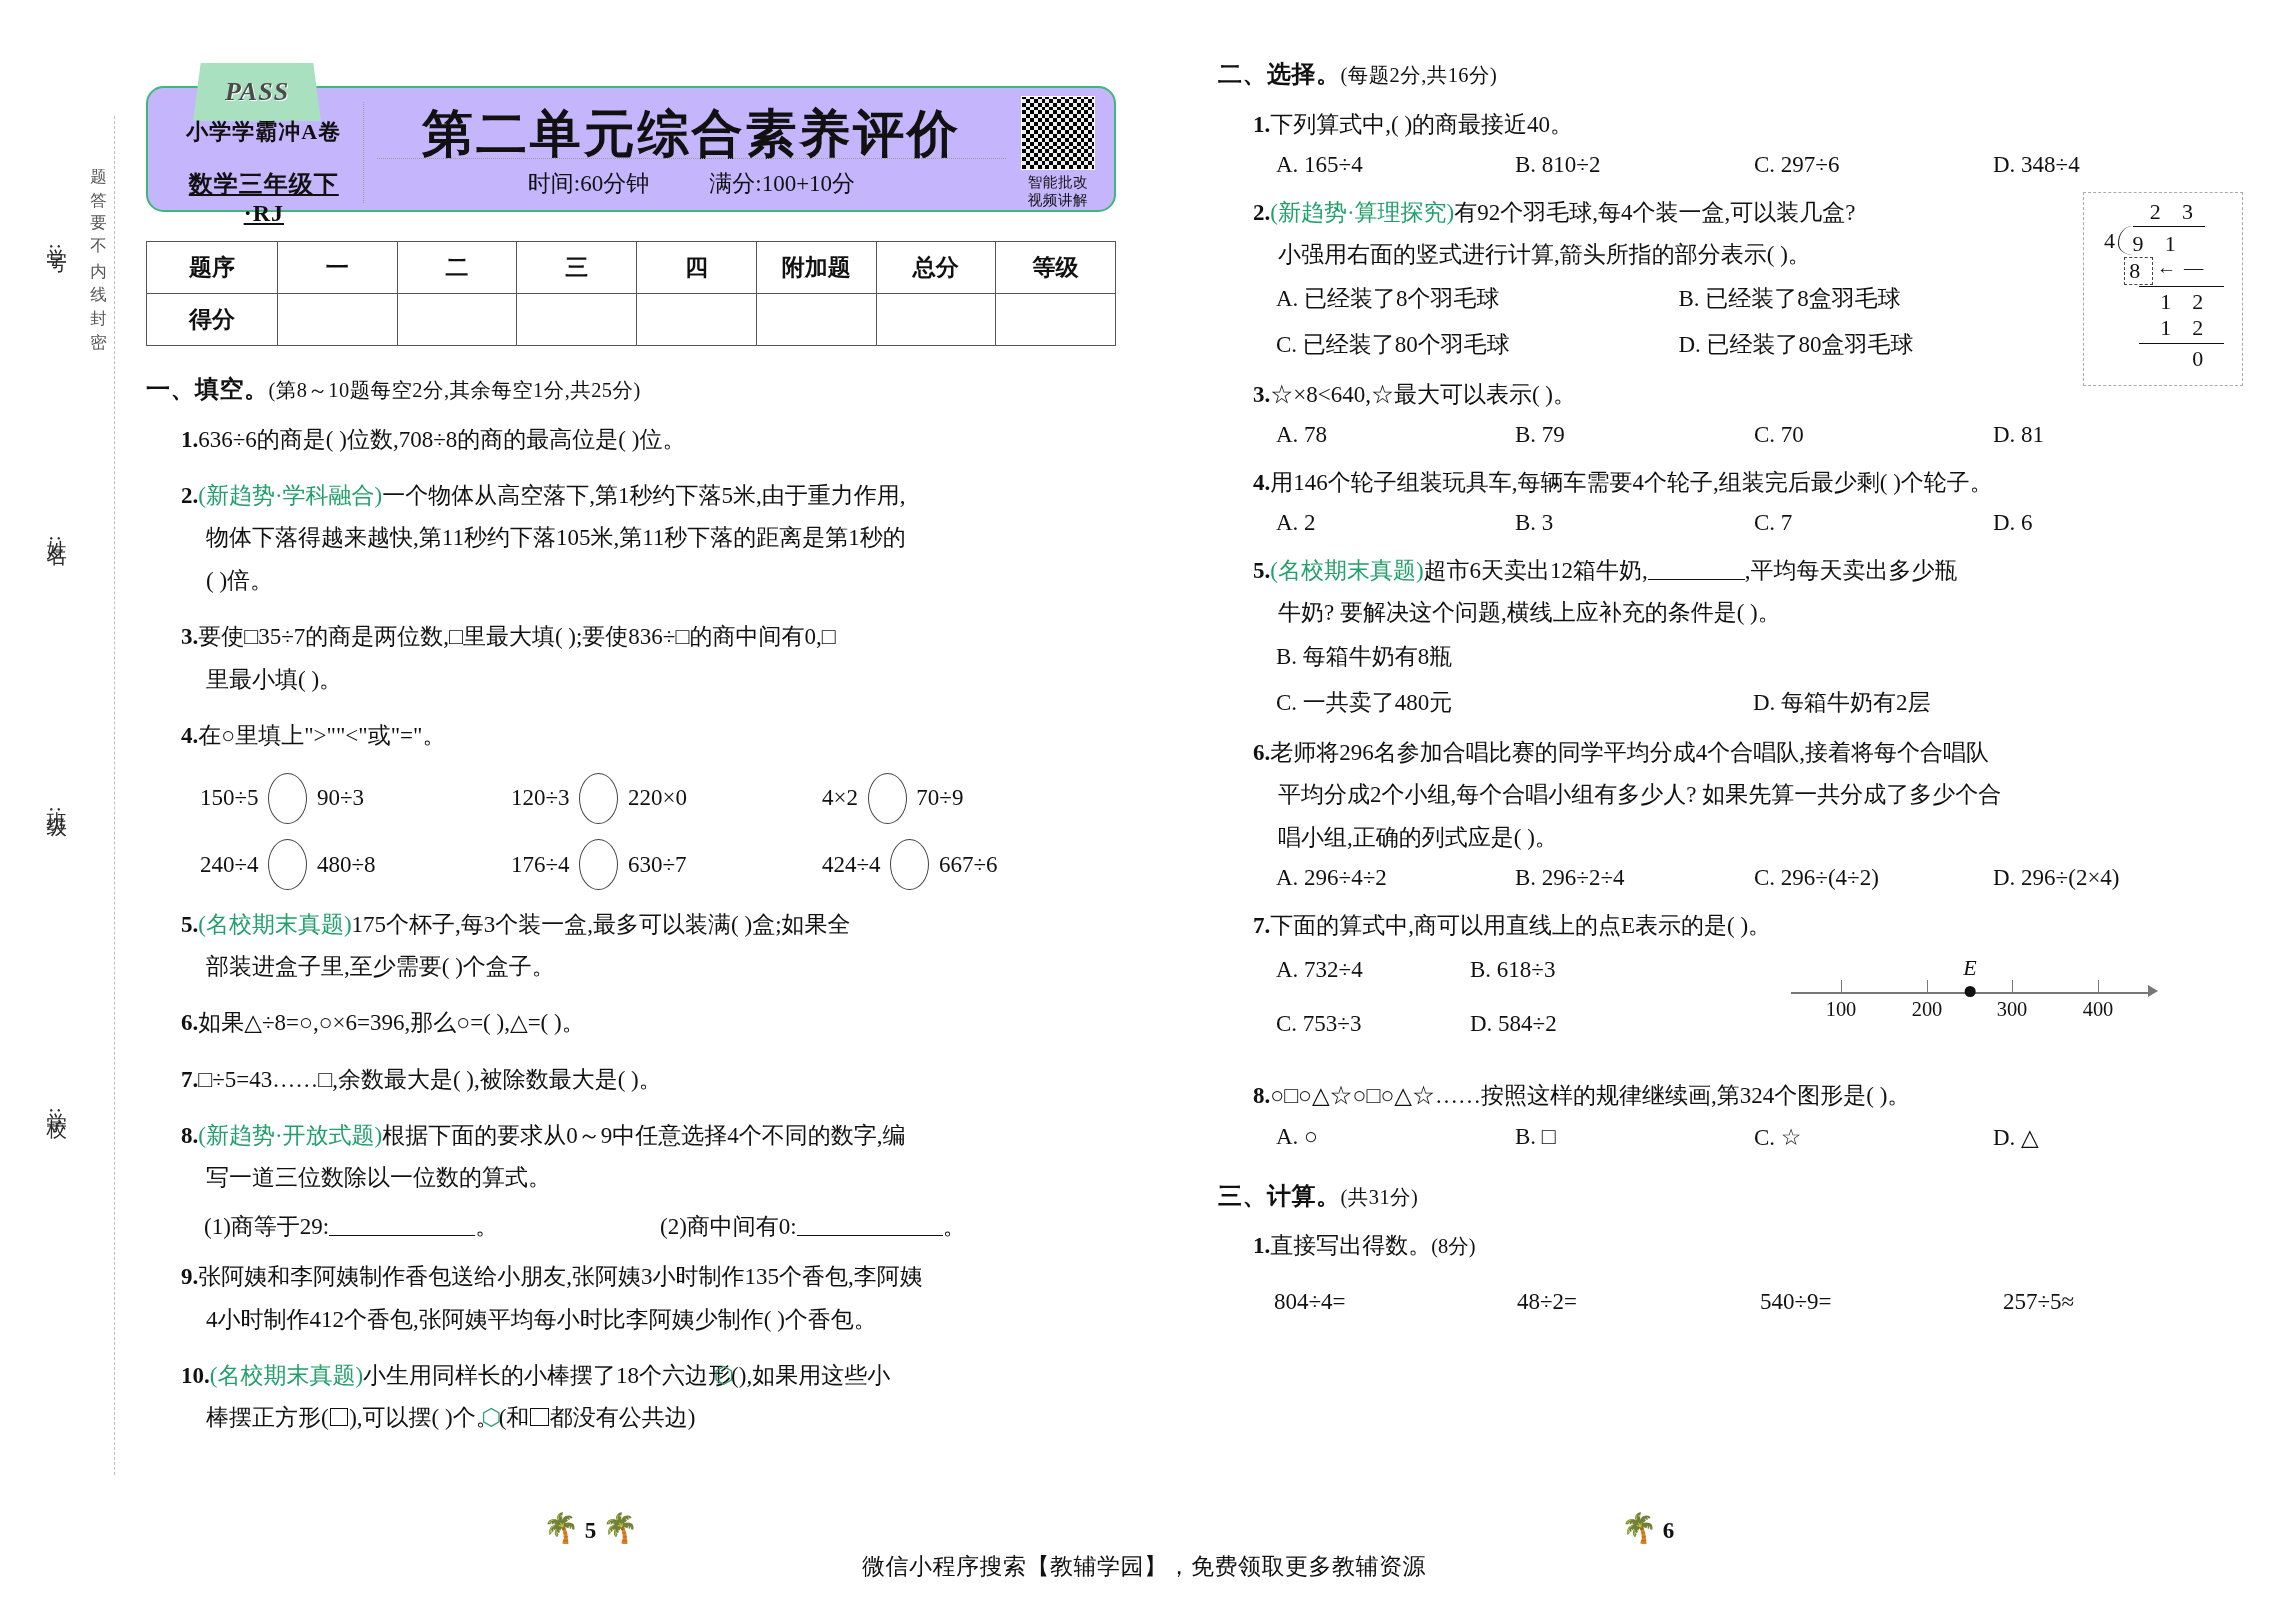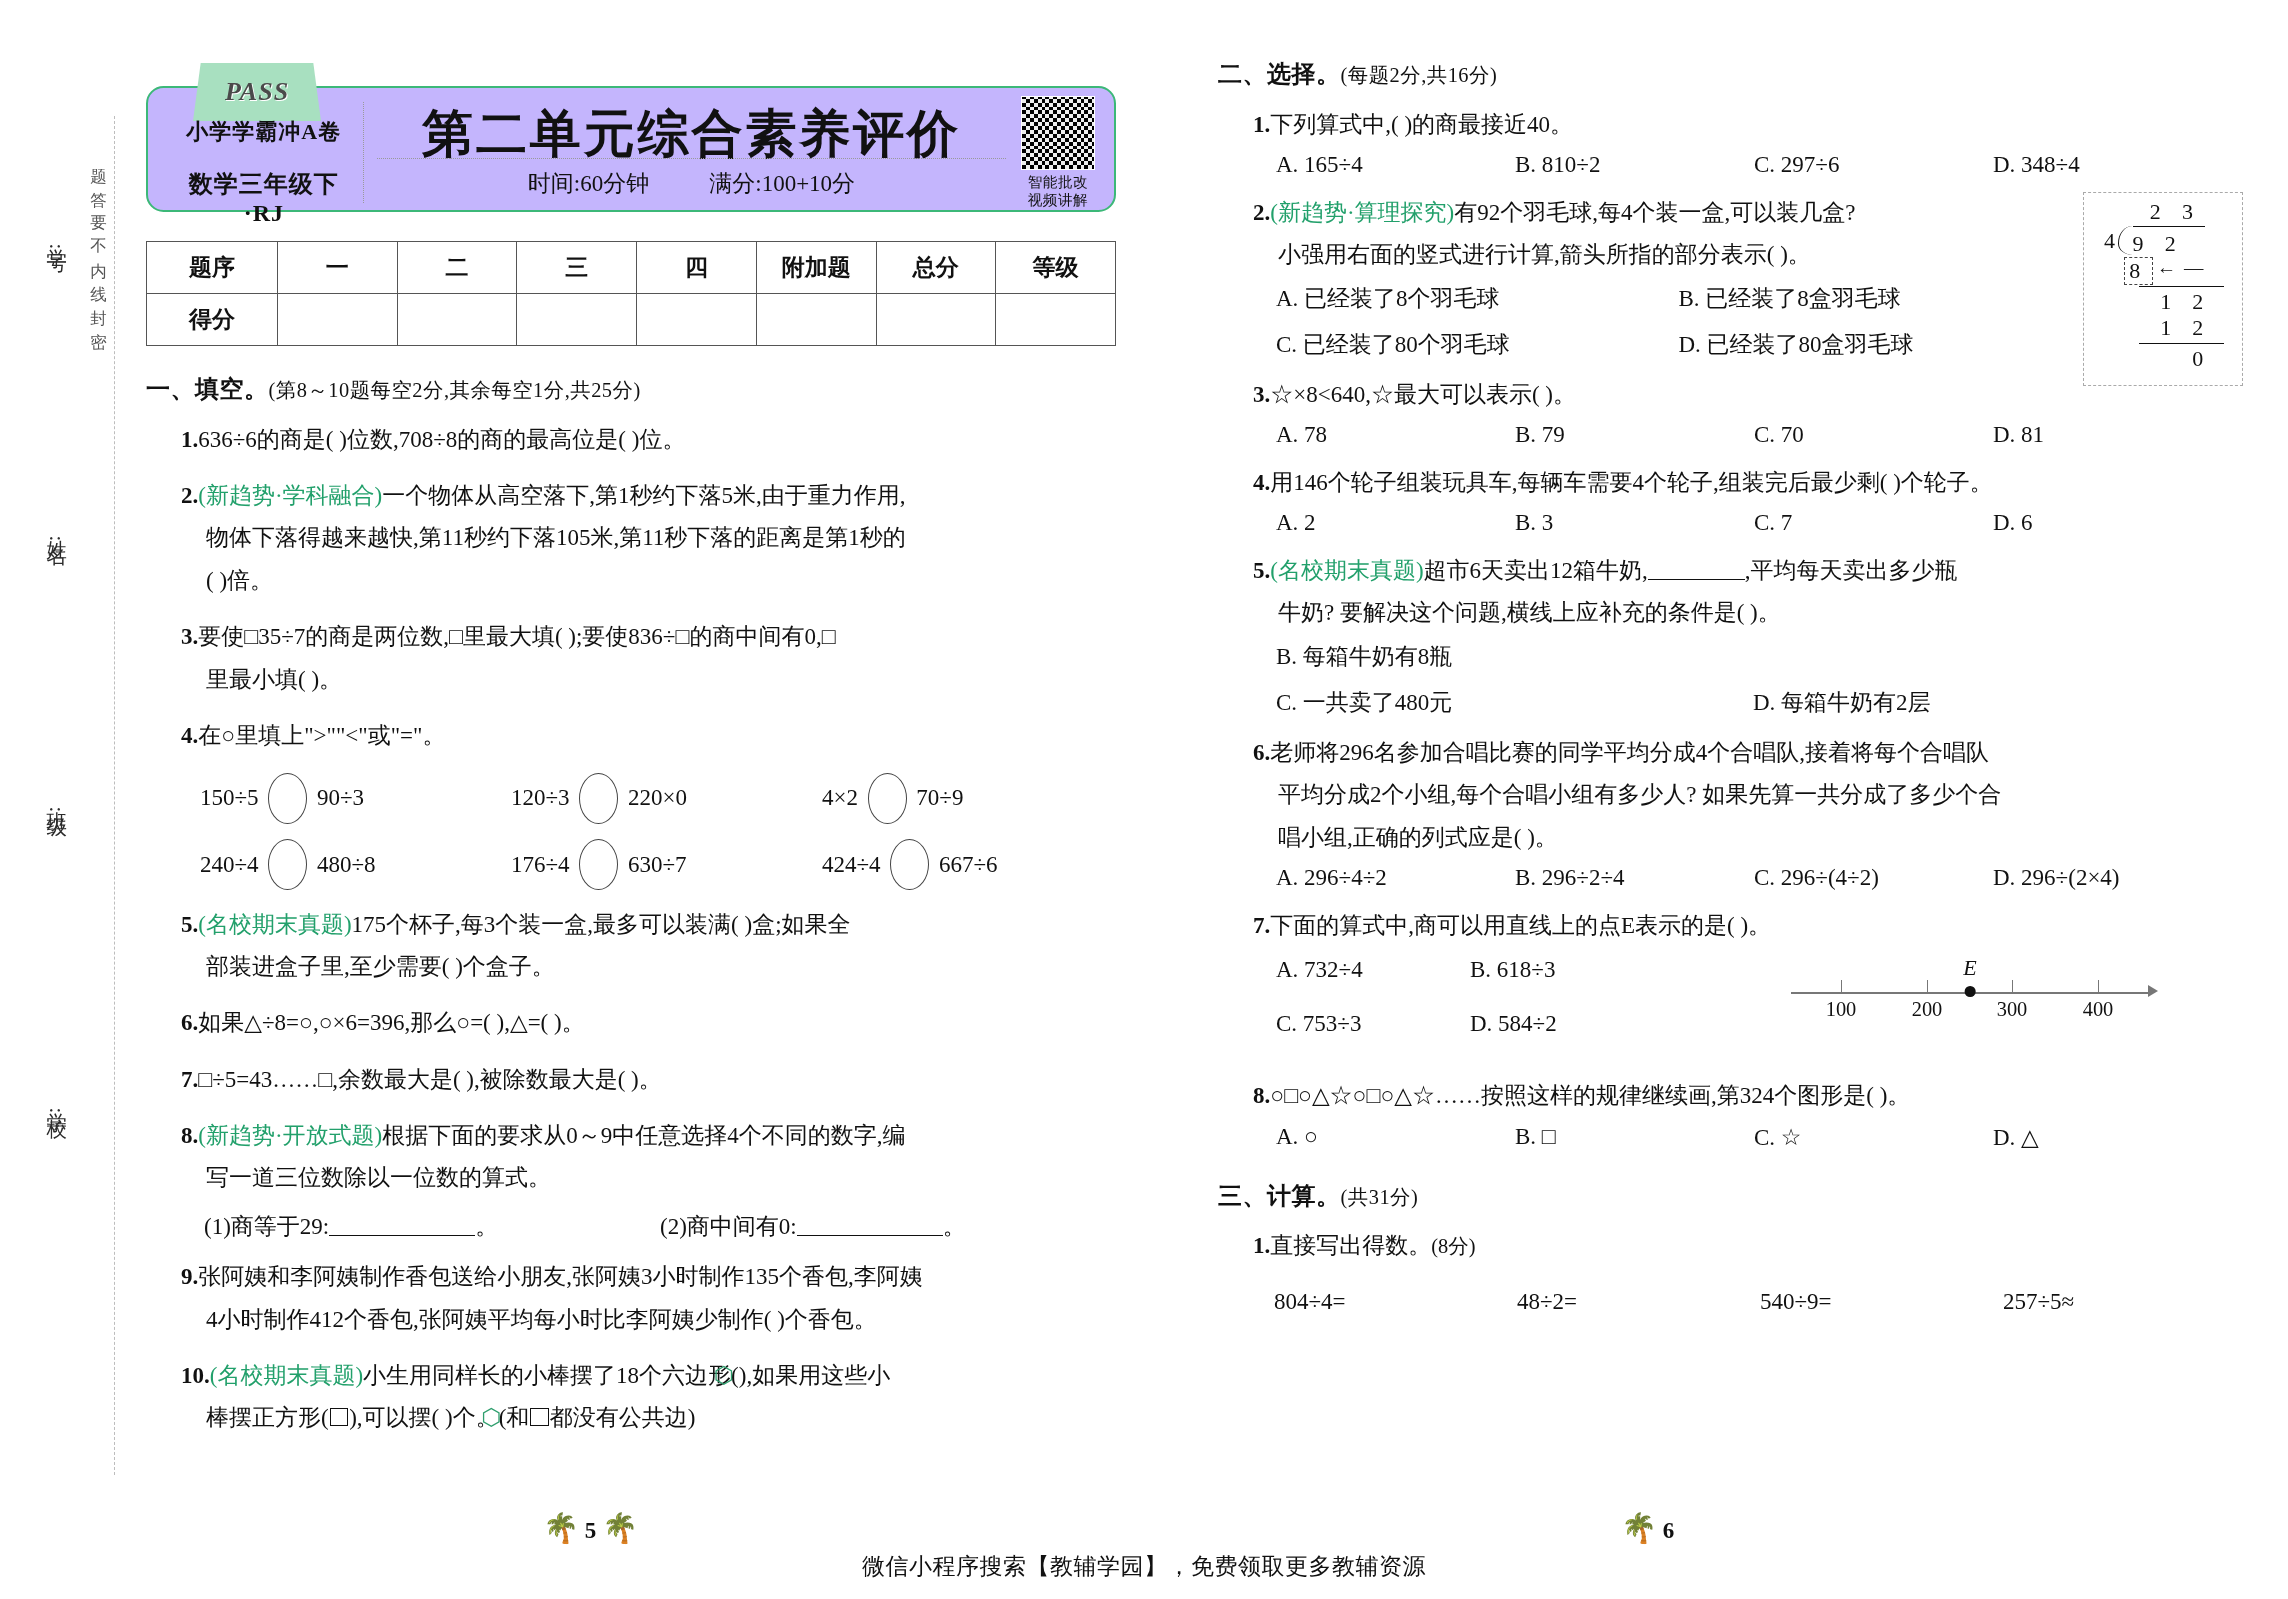--- a/index.html
+++ b/index.html
@@ -57,21 +57,21 @@
     font-weight:bold;font-style:italic;
     font-size:26px;color:#4a4a4a;
     letter-spacing:1px;
     text-shadow:1px 1px 0 #fff;
   }
   .hdr-left{
     position:absolute;left:21.3px;top:29px;width:189px;
     text-align:center;
   }
   .hdr-left .l1{font-size:22px;font-weight:bold;letter-spacing:1px;}
-  .hdr-left .l2{font-size:24px;font-weight:bold;margin-top:21.3px;letter-spacing:1px;}
+  .hdr-left .l2{font-size:24px;font-weight:bold;margin-top:21.3px;letter-spacing:1px;text-decoration:underline;}
   .hdr-div{
     position:absolute;left:215px;top:13.6px;height:101px;width:0;
     border-left:1.9px dotted #9a9a9a;
   }
   .hdr-title{
     position:absolute;left:233px;top:11.6px;width:621px;
     text-align:center;font-size:51px;font-weight:bold;letter-spacing:2.9px;
     font-family:"Liberation Sans","DejaVu Sans",sans-serif;
   }
   .hdr-hdiv{
@@ -361,21 +361,21 @@
     </div>
 
     <div style="position:relative;">
       <div class="division">
         <div class="div-quot">2 3</div>
         <div class="div-body">
           <div class="div-divisor">4</div>
           <div class="div-bracket"></div>
           <div style="flex:1;">
             <div style="border-top:1.6px solid #111;width:72px;margin-bottom:1.9px;"></div>
-            <div class="div-dividend">9 2</div>
+            <div class="div-dividend">9 1</div>
           </div>
         </div>
         <div class="div-line">
           <span class="boxed8">8</span>
             <span class="arrow">←—</span>
         </div>
         <div class="rule"></div>
         <div class="div-line">
             <span>1 2</span>
           </div>

